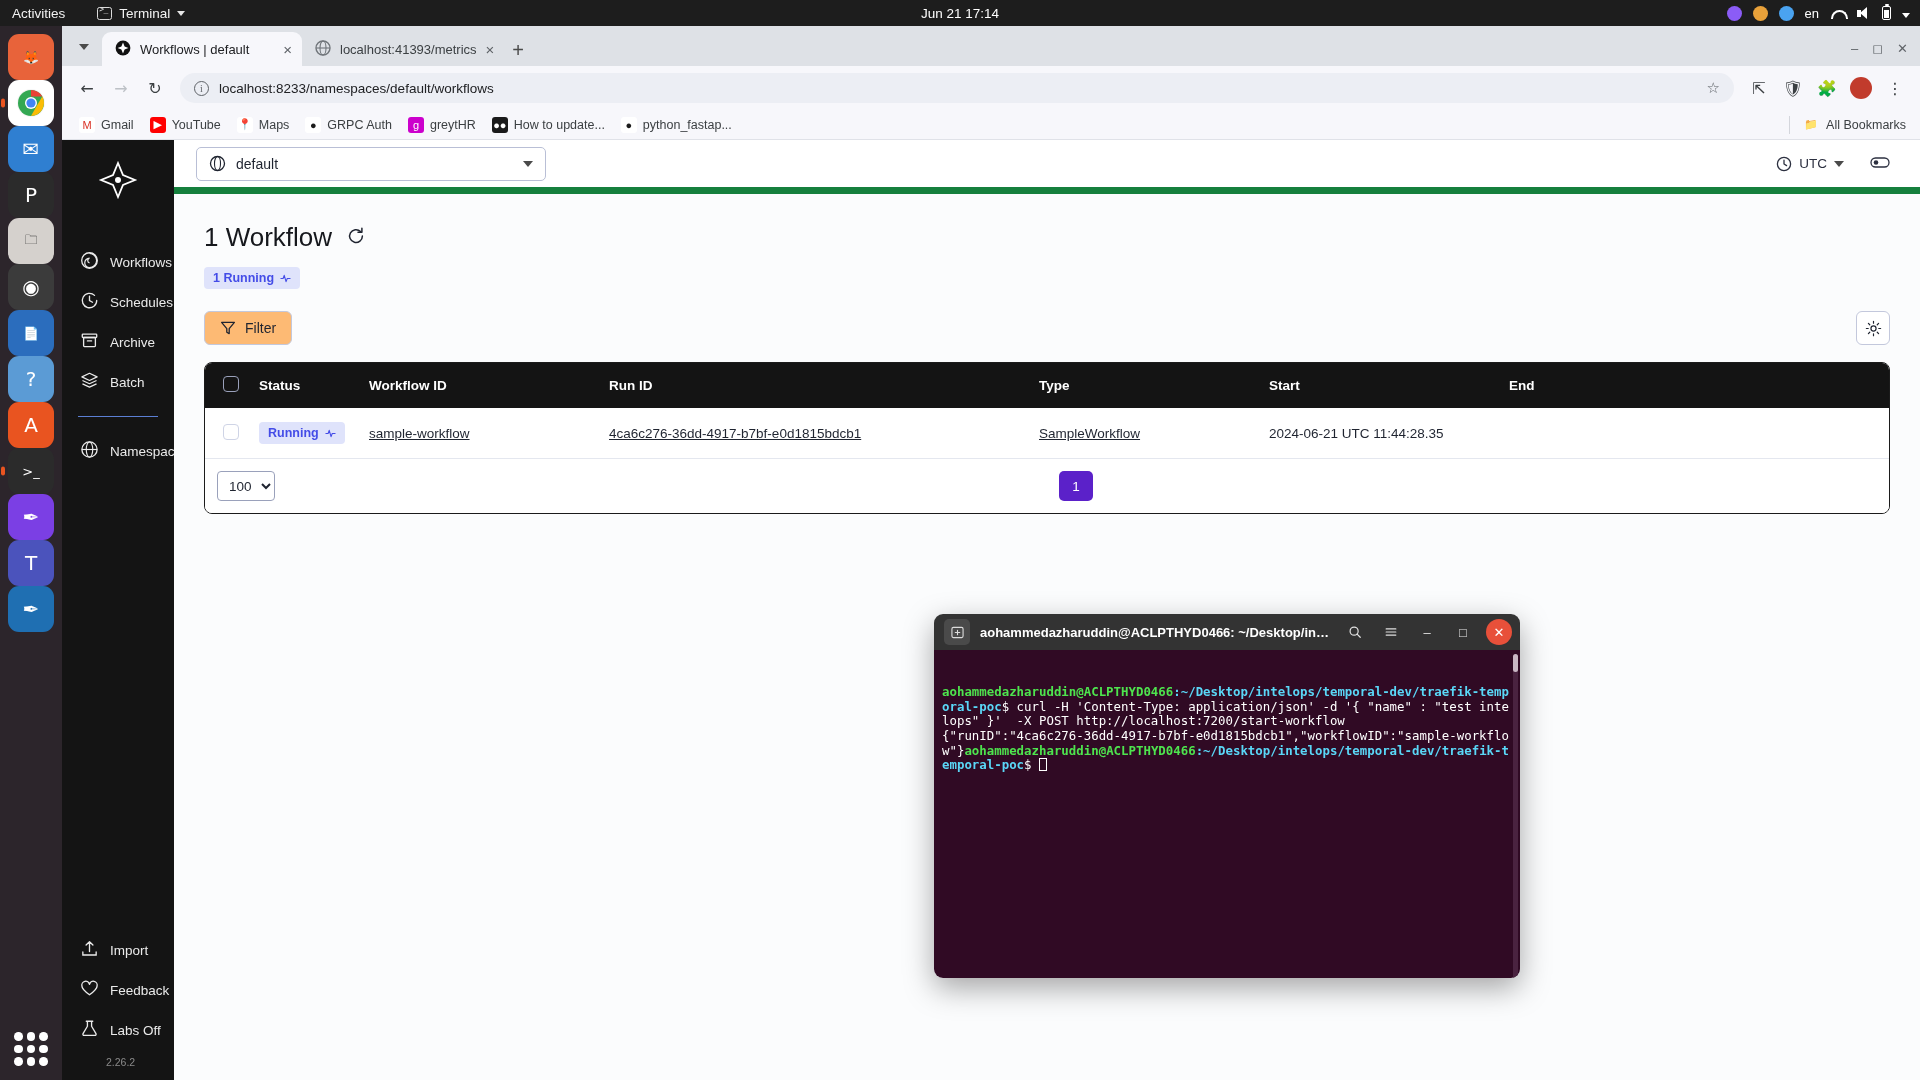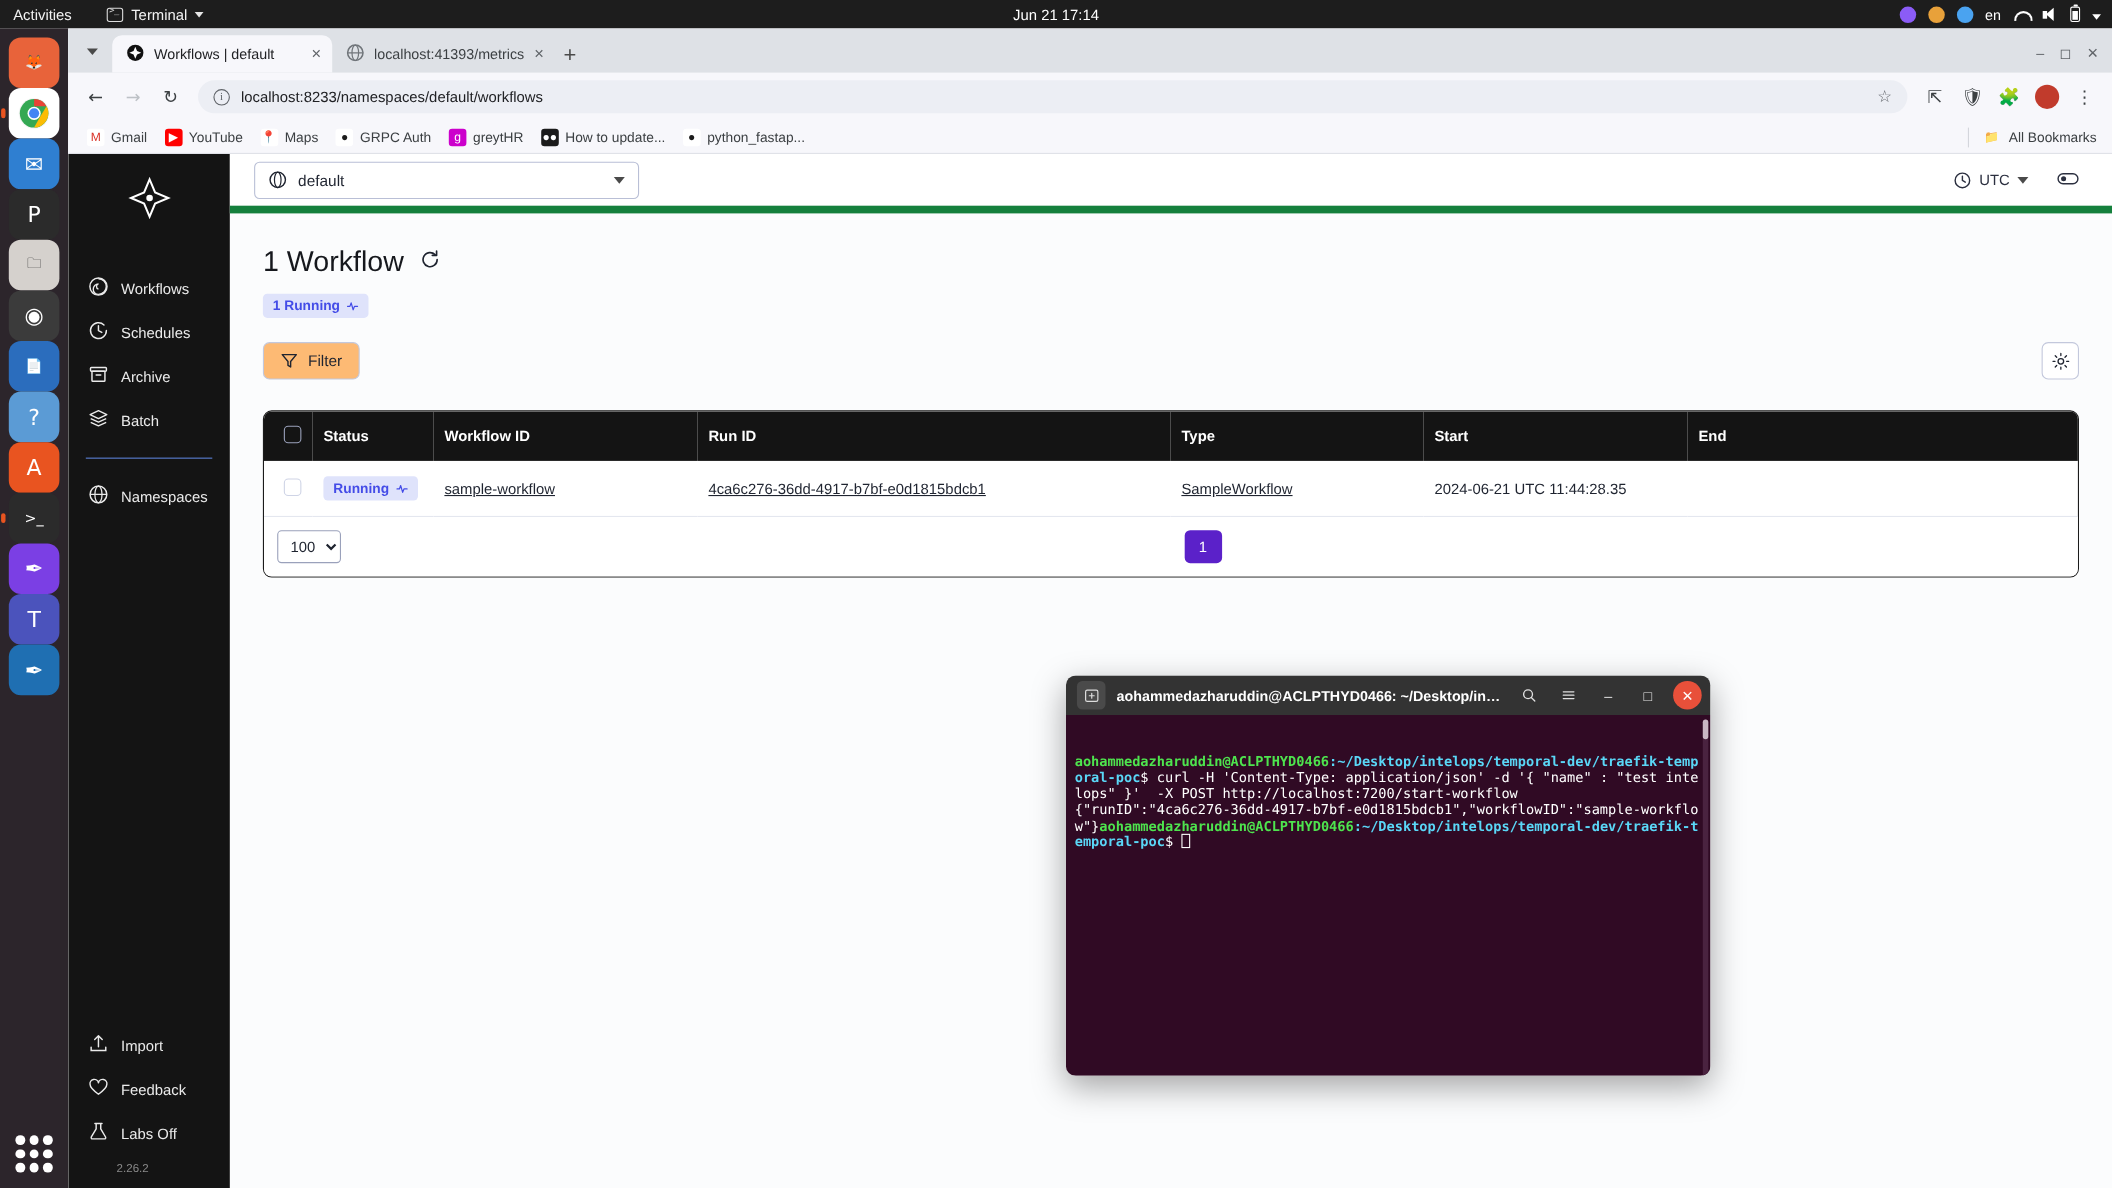--- a/index.html
+++ b/index.html
@@ -143,21 +143,21 @@
     border-bottom: 1px solid #e0e2e8;
   }
   .bm { display:flex;align-items:center;gap:6px;padding:3px 7px;border-radius:5px;white-space:nowrap; }
   .bm-ico { width:16px;height:16px;display:flex;align-items:center;justify-content:center;font-size:11px;border-radius:3px; }
   .bm-right { margin-left:auto; display:flex;align-items:center;gap:7px; padding-right:4px;}
   .vdiv { width:1px;height:18px;background:#d4d6dc; margin-right:6px;}
 
   
   .app { flex:1; display:flex; background:#ffffff; overflow:hidden; }
   .t-side {
-    width: 147px; background:#141414; color:#f2f2f2;
+    width: 112px; background:#141414; color:#f2f2f2;
     display:flex;flex-direction:column; padding-top: 14px;
     font-size: 13.5px; position:relative;
   }
   .t-logo { width: 44px;height:44px; margin: 4px auto 40px auto; position:relative; }
   .t-nav-item {
     display:flex; align-items:center; gap:11px;
     padding: 9px 0 9px 18px; color:#eaeaea;
   }
   .t-nav-item svg { flex: none; }
   .t-divider { height:1px;background:#5b7fd4; margin: 14px 16px; }
@@ -189,21 +189,21 @@
   .btn-filter {
     display:flex;align-items:center;gap:9px; font-size:14px; color:#1f2430;
     border:1px solid #c3c8dc; border-radius:6px; padding: 8px 15px; background:#fdba74;
   }
   .gear-btn {
     margin-left:auto; width:34px;height:34px;border:1px solid #c3c8dc;border-radius:6px;
     display:flex;align-items:center;justify-content:center;background:#fff;
   }
 
   .t-table-wrap {
-    margin-top: 28px; border:1px solid #1b1b1b; border-radius: 8px; overflow:hidden;
+    margin-top: 17px; border:1px solid #1b1b1b; border-radius: 8px; overflow:hidden;
     background:#fff;
   }
   table.t-table { width:100%; border-collapse: collapse; }
   .t-table thead th {
     background:#141414; color:#ffffff; font-size:13.5px; font-weight:700;
     text-align:left; padding: 13px 10px; white-space: nowrap;
   }
   .t-table tbody td { padding: 14px 10px; font-size:13.5px; color:#1f2430; border-bottom:1px solid #e4e7ef; }
   .cb {
     width:16px;height:16px;border:1.6px solid #9aa1bb;border-radius:4px;display:inline-block;

